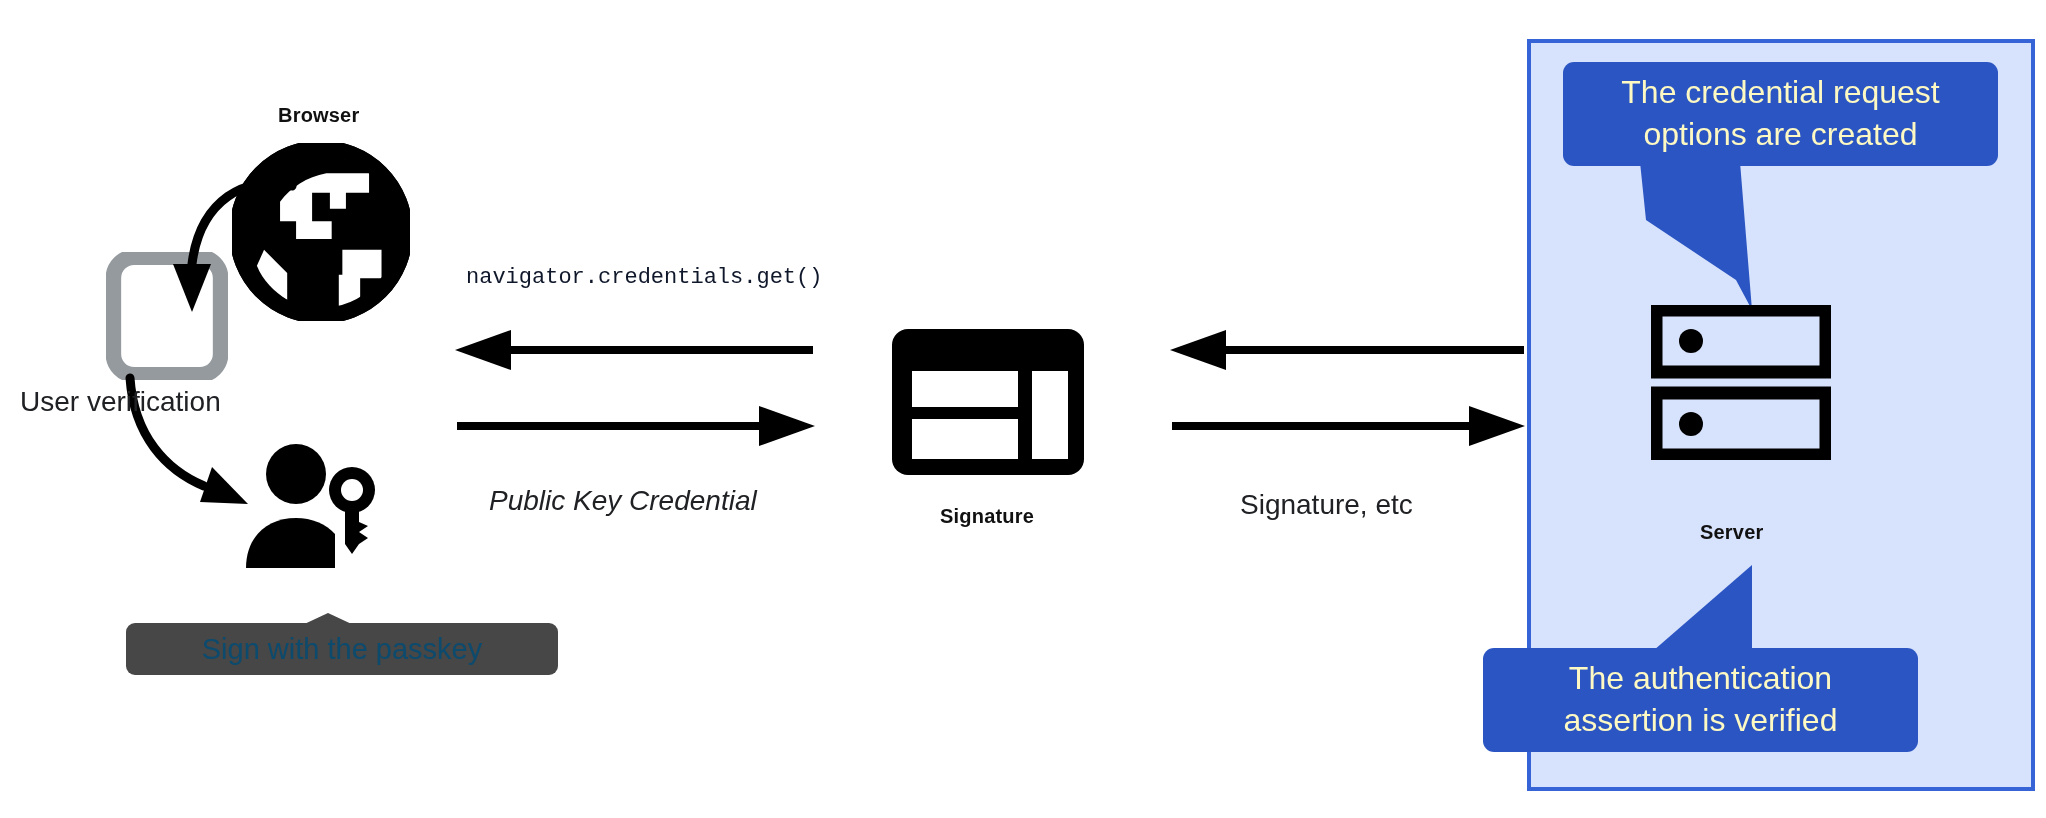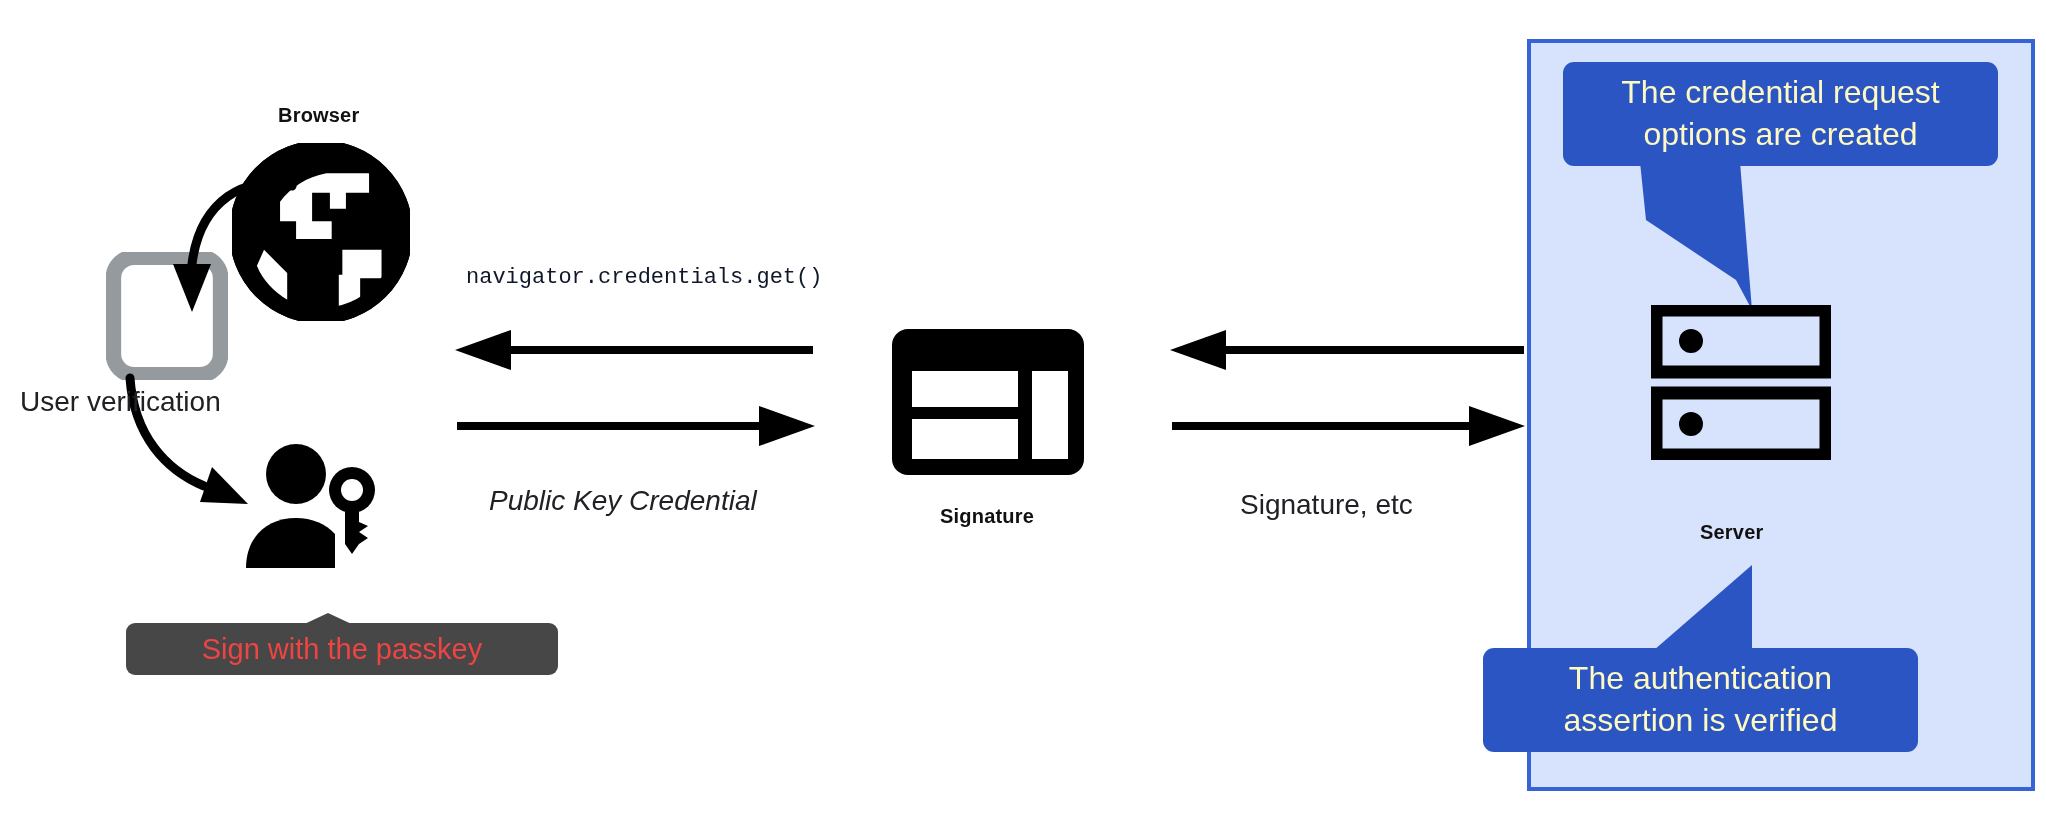--- a/index.html
+++ b/index.html
@@ -73,21 +73,21 @@
     width: 0; height: 0;
     border-left: 30px solid transparent;
     border-right: 30px solid transparent;
     border-bottom: 14px solid #464746;
   }
   #passkey-tooltip .txt {
     position: absolute;
     left: 0; top: 10px;
     width: 432px; height: 52px;
     display: flex; align-items: center; justify-content: center;
-    color: #ef4444;
+    color: #0c4a6e;
     font-size: 29px;
     white-space: nowrap;
   }
 
   
   #get-call-label { left: 466px; top: 265px; }
   #pubkey-label   { left: 489px; top: 483px; font-style: italic; }
   #cred-opts-label{ left: 1140px; top: 228px; }
   #signature-label{ left: 1240px; top: 487px; }
 

